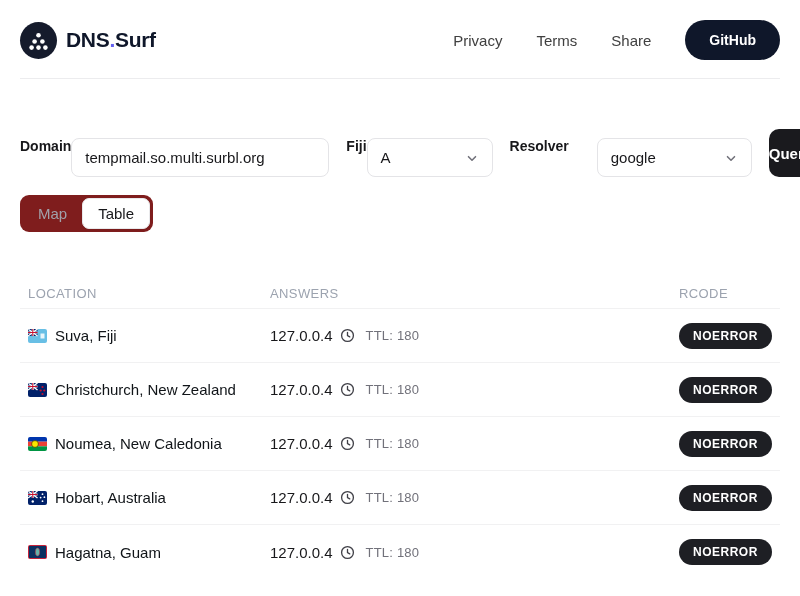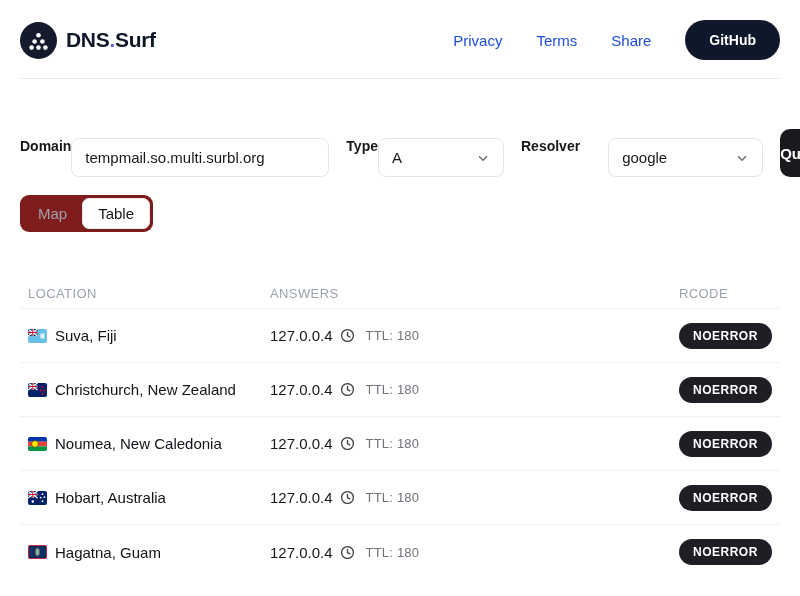--- a/index.html
+++ b/index.html
@@ -7,21 +7,21 @@
   body { font-family: "Liberation Sans", "DejaVu Sans", sans-serif; color: #18181b; }
 
   
   .header { display: flex; align-items: center; justify-content: space-between; padding: 20px 20px 18px 20px; }
   .brand { display: flex; align-items: center; gap: 9px; cursor: pointer; }
   .brand-mark { width: 37px; height: 37px; border-radius: 50%; background: #151b2c; position: relative; flex: 0 0 auto; }
   .brand-mark svg { position: absolute; inset: 0; }
   .brand-word { font-size: 21px; font-weight: 800; letter-spacing: -0.3px; color: #0f172a; }
   .brand-word .dot { color: #6461f0; }
   .nav { display: flex; align-items: center; gap: 34px; }
-  .nav-link { font-size: 15px; color: #1d4ed8; text-decoration: none; cursor: pointer; }
+  .nav-link { font-size: 15px; color: #404040; text-decoration: none; cursor: pointer; }
   .github-btn { background: #0f172a; color: #ffffff; font-size: 14px; font-weight: 600; border: none;
     border-radius: 999px; padding: 12px 24px; cursor: pointer; }
   .header-divider { margin: 0 20px; border-top: 1px solid #ececee; }
 
   
   .query-form { display: flex; align-items: flex-end; gap: 17px; margin: 50px 20px 0 20px; }
   .field { display: flex; flex-direction: row; }
   .field-label { font-size: 14px; font-weight: 600; color: #18181b; margin-bottom: 10px; }
   .text-input { width: 258px; height: 39px; border: 1px solid #e4e4e7; border-radius: 8px; padding: 0 13px;
     font-size: 15px; color: #18181b; font-family: inherit; outline: none; background: #fff; }
@@ -87,21 +87,21 @@
 </div>
 <div class="header-divider"></div>
 
 
 <div class="query-form">
   <div class="field">
     <label class="field-label">Domain</label>
     <input class="text-input" type="text" value="tempmail.so.multi.surbl.org" style="">
   </div>
   <div class="field">
-    <label class="field-label">Type</label>
+    <label class="field-label">Fiji</label>
     <div class="select select-type">
       <span class="select-value">A</span>
       <span class="chevron">
         <svg width="14" height="14" viewBox="0 0 16 16" fill="none" stroke="currentColor" stroke-width="1.8" stroke-linecap="round" stroke-linejoin="round">
             <path d="M4 6.5 L8 10.5 L12 6.5"></path>
           </svg>
       </span>
     </div>
   </div>
   <div class="field">

